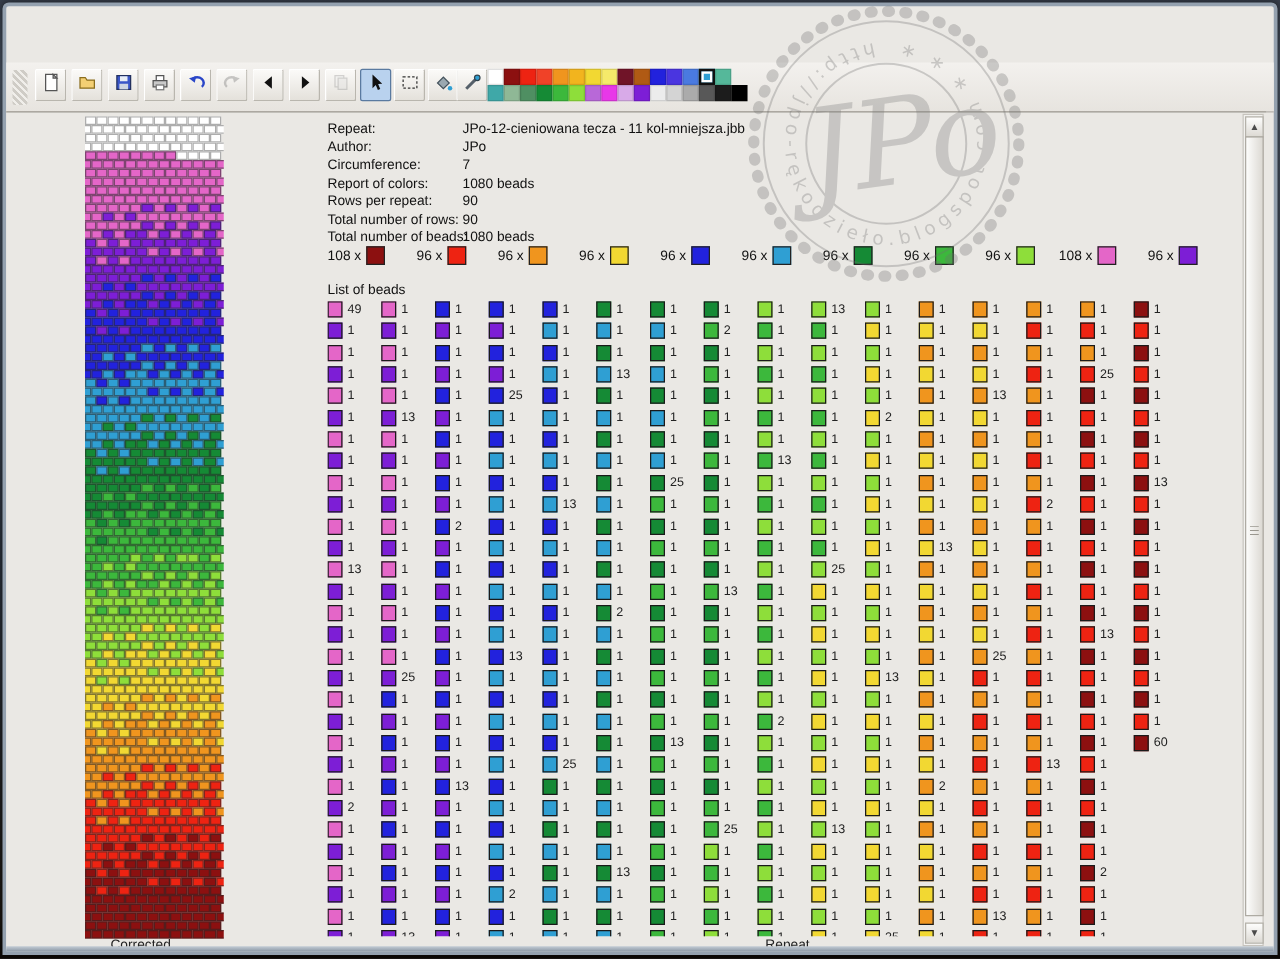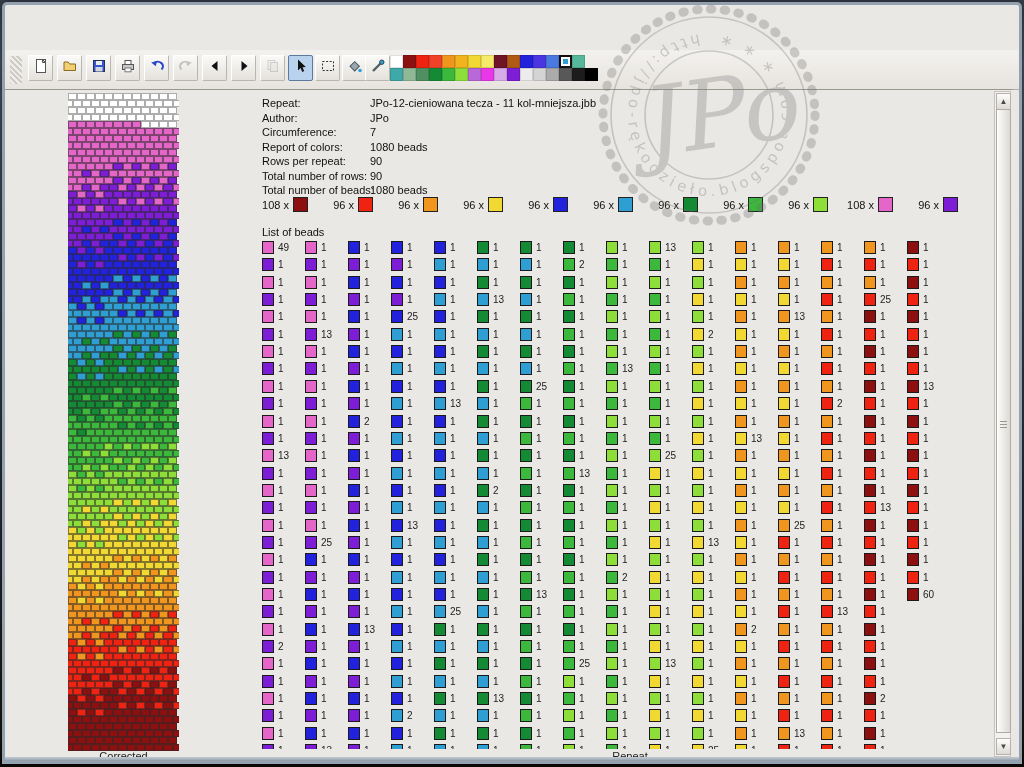--- a/index.html
+++ b/index.html
@@ -1547,21 +1547,21 @@
           <span class="bead" style="width: 9.1px; height: 7px; background: rgb(140, 16, 16);"></span>
           <span class="bead" style="width: 9.1px; height: 7px; background: rgb(140, 16, 16);"></span>
           <span class="bead" style="width: 9.1px; height: 7px; background: rgb(140, 16, 16);"></span>
           <span class="bead" style="width: 9.1px; height: 7px; background: rgb(140, 16, 16);"></span>
           <span class="bead" style="width: 9.1px; height: 7px; background: rgb(140, 16, 16);"></span>
           <span class="bead" style="width: 9.1px; height: 7px; background: rgb(140, 16, 16);"></span>
           <span class="bead" style="width: 9.1px; height: 7px; background: rgb(140, 16, 16);"></span>
           <span class="bead" style="width: 9.1px; height: 7px; background: rgb(140, 16, 16);"></span>
         </div>
       </div>
-    <div class="viewlabel" style="left:63px;top:660px;width:111px">Corrected</div>
+    <div class="viewlabel" style="left:52px;top:660px;width:111px">Corrected</div>
 
     <div id="inforows">
         <div class="inforow" style="left: 257px; top: 7px;">Repeat:</div>
         <div class="inforow" style="left: 365px; top: 7px;">JPo-12-cieniowana tecza - 11 kol-mniejsza.jbb</div>
         <div class="inforow" style="left: 257px; top: 21.5px;">Author:</div>
         <div class="inforow" style="left: 365px; top: 21.5px;">JPo</div>
         <div class="inforow" style="left: 257px; top: 36px;">Circumference:</div>
         <div class="inforow" style="left: 365px; top: 36px;">7</div>
         <div class="inforow" style="left: 257px; top: 50.5px;">Report of colors:</div>
         <div class="inforow" style="left: 365px; top: 50.5px;">1080 beads</div>

